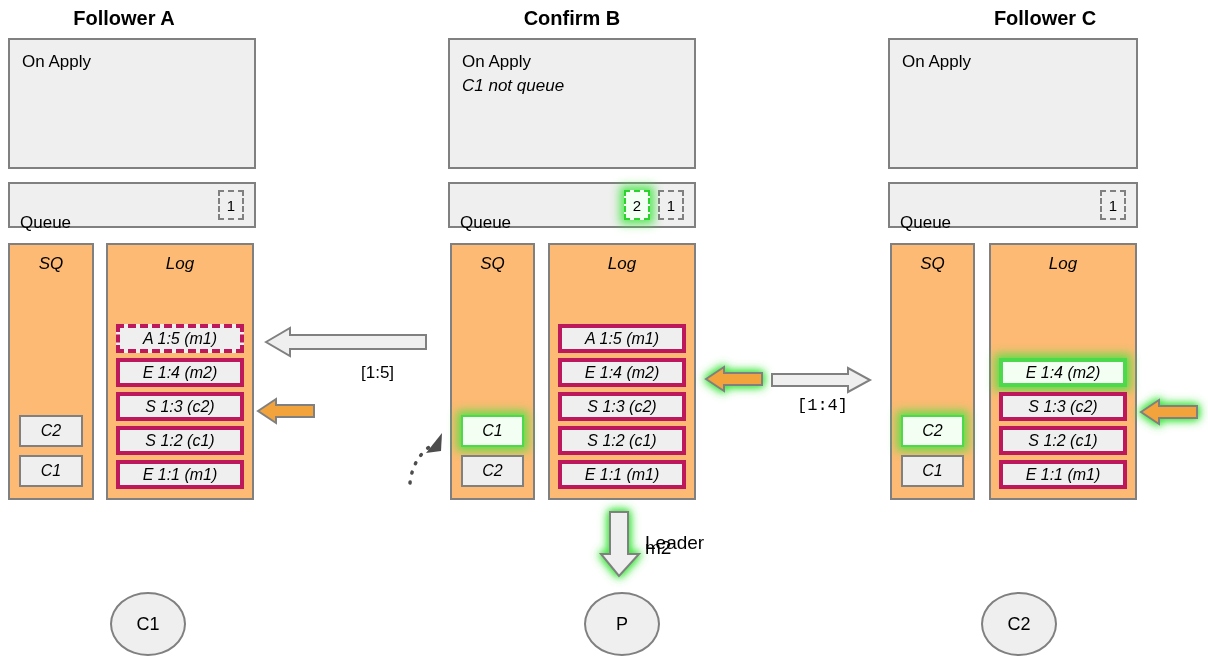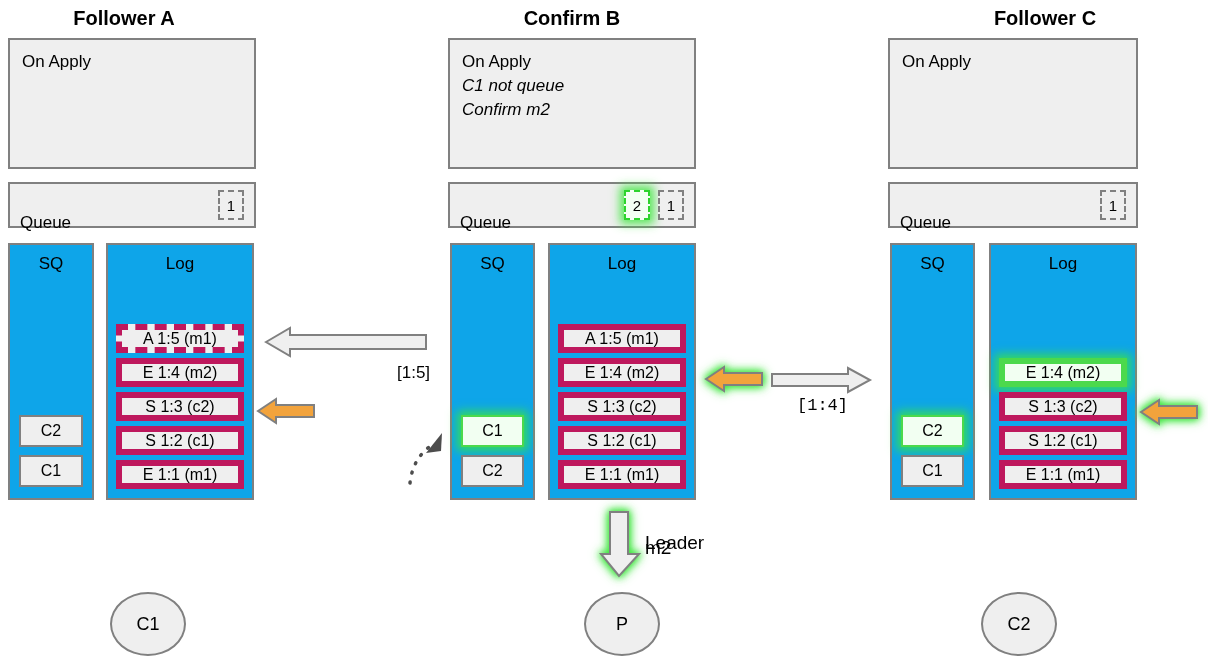--- a/index.html
+++ b/index.html
@@ -32,30 +32,30 @@
   .queue-label{flex:0 0 auto;margin-top:36px;}
   .queue-slots{margin-left:auto;display:flex;gap:8px;align-items:center;}
   .slot{
     width:26px;height:30px;border:2px dashed #808080;background:#efefef;
     display:flex;align-items:center;justify-content:center;
     font-size:15px;box-sizing:border-box;
   }
   .slot.hl{border-color:#2dd32d;background:#f3fff3;
     box-shadow:0 0 9px 4px rgba(60,230,60,.85);}
 
-  .colpanel{position:absolute;background:#0ea5e9;border:2px solid #808080;box-sizing:border-box;}
+  .colpanel{position:absolute;background:#fdba74;border:2px solid #808080;box-sizing:border-box;font-style:italic;}
   .colpanel .hdr{
     text-align:center;font-size:17px;padding-top:9px;
   }
   .stack{
     position:absolute;left:8px;right:8px;bottom:9px;
     display:flex;flex-direction:column;gap:5px;
   }
   .cell{
-    border:6px solid #be185d;background:#efefef;box-sizing:border-box;
+    border:4px solid #be185d;background:#efefef;box-sizing:border-box;
     height:29px;display:flex;align-items:center;justify-content:center;
     font-size:16px;white-space:nowrap;
   }
   .cell.dashed{border-style:dashed;}
   .cell.hl{border-color:#4cd94c;background:#f2fff2;
     box-shadow:0 0 9px 4px rgba(60,230,60,.8);}
 
   .sq-stack{
     position:absolute;left:9px;right:9px;bottom:11px;
     display:flex;flex-direction:column;gap:8px;
@@ -86,21 +86,20 @@
 <div class="node col-title" style="left:448px;top:6px;width:248px;">Confirm B</div>
 <div class="node col-title" style="left:920px;top:6px;width:250px;">Follower C</div>
 
 <div class="node panel onapply" style="left:8px;top:38px;width:248px;height:131px;">
   <div class="first">On Apply</div>
 </div>
 
 <div class="node panel onapply" style="left:448px;top:38px;width:248px;height:131px;">
   <div class="first">On Apply</div>
   <div class="em">C1 not queue</div>
-  <div class="em">Confirm m2</div>
 </div>
 
 <div class="node panel onapply" style="left:888px;top:38px;width:250px;height:131px;">
   <div class="first">On Apply</div>
 </div>
 
 <div class="node panel queue" style="left:8px;top:182px;width:248px;height:46px;">
   <span class="queue-label">Queue</span>
   <span class="queue-slots">
     <span class="slot">1</span>
@@ -176,21 +175,21 @@
     <div class="cell">S 1:2 (c1)</div>
     <div class="cell">E 1:1 (m1)</div>
   </div>
 </div>
 
 <div class="node" style="left:266px;top:325px;width:160px;height:34px;">
   <svg width="160" height="34" viewBox="0 0 160 34">
     <polygon points="0,17 24,3 24,10 160,10 160,24 24,24 24,31" fill="#efefef" stroke="#808080" stroke-width="2"></polygon>
   </svg>
 </div>
-<div class="arrowlabel" style="left:361px;top:363px;margin-left:36px;">[1:5]</div>
+<div class="arrowlabel" style="left:361px;top:363px;">[1:5]</div>
 
 <div class="node" style="left:258px;top:397px;width:56px;height:28px;">
   <svg width="56" height="28" viewBox="0 0 56 28">
     <polygon points="0,14 18,2 18,8 56,8 56,20 18,20 18,26" fill="#f2a33c" stroke="#808080" stroke-width="2"></polygon>
   </svg>
 </div>
 
 <div class="node glow" style="left:706px;top:365px;width:56px;height:28px;">
   <svg width="56" height="28" viewBox="0 0 56 28">
     <polygon points="0,14 18,2 18,8 56,8 56,20 18,20 18,26" fill="#f2a33c" stroke="#808080" stroke-width="2"></polygon>

